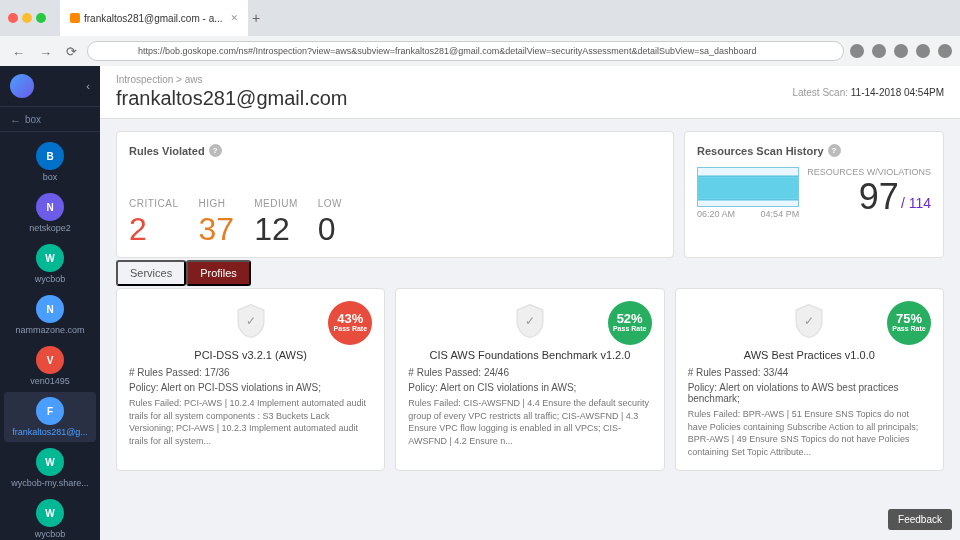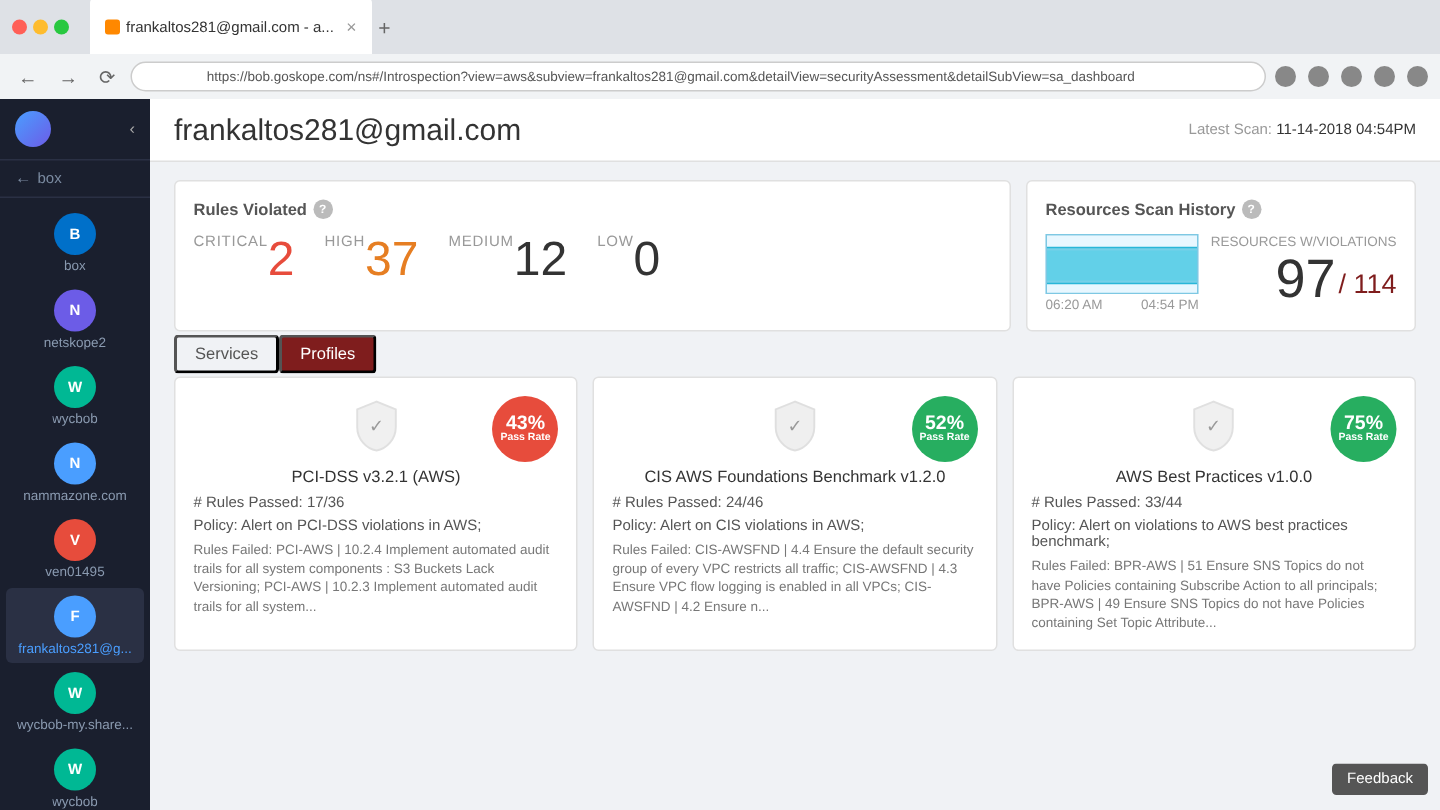--- a/index.html
+++ b/index.html
@@ -61,21 +61,21 @@
     .card-violations { flex: 1; }
     .card-resources { flex: 0 0 260px; }
 
     .card-header { display: flex; align-items: center; justify-content: space-between; margin-bottom: 10px; }
     .card-title { font-size: 11px; font-weight: 600; color: #555; display: flex; align-items: center; gap: 4px; }
     .info-icon { width: 13px; height: 13px; border-radius: 50%; background: #bbb; color: #fff; font-size: 8px; display: flex; align-items: center; justify-content: center; cursor: pointer; }
 
     .view-btn { background: #fff; border: 1px solid #4a9eff; color: #4a9eff; font-size: 9px; padding: 3px 8px; border-radius: 3px; cursor: pointer; }
 
     .violations-grid { display: flex; gap: 20px; }
-    .violation-item { display: flex; flex-direction: row; }
+    .violation-item { display: flex; flex-direction: column; margin-top: 31px; }
     .violation-level { font-size: 10px; color: #999; text-transform: uppercase; letter-spacing: 0.5px; margin-bottom: 4px; }
     .violation-count { font-size: 32px; font-weight: 300; color: #333; line-height: 1; }
     .violation-count.critical { color: #e74c3c; }
     .violation-count.high { color: #e67e22; }
     .chart-bar-area { width: 100%; height: 40px; background: #e8f7ff; border: 1px solid #7ec8e3; position: relative; overflow: hidden; }
     .chart-labels { display: flex; justify-content: space-between; font-size: 9px; color: #999; margin-top: 2px; }
 
     
     .tabs-row { display: flex; gap: 0; align-items: center; }
     .tab-btn { padding: 5px 12px; font-size: 11px; cursor: pointer; border-radius: 3px; }
@@ -180,20 +180,21 @@
           <div class="sidebar-avatar" style="background: rgb(0, 184, 148);">W</div>
           <div class="sidebar-label">wycbob</div>
         </div>
       </div>
 
   </div>
 
   <div class="main">
     <div class="main-header">
       <div>
+        <div class="breadcrumb">Introspection &gt; aws</div>
         <div class="page-title">frankaltos281@gmail.com</div>
       </div>
       <div class="latest-scan">
         <span class="latest-scan-label">Latest Scan:</span>
         <span class="latest-scan-time">11-14-2018 04:54PM</span>
       </div>
     </div>
 
     <div class="content-area">
 
@@ -246,21 +247,21 @@
               </div>
               <div class="chart-labels">
                 <span>06:20 AM</span>
                 <span>04:54 PM</span>
               </div>
             </div>
             <div style="text-align:right;min-width:70px;">
               <div style="font-size:9px;color:#999;margin-bottom:2px;">RESOURCES W/VIOLATIONS</div>
               <div style="display:flex;align-items:flex-end;justify-content:flex-end;gap:2px;">
                 <span style="font-size:36px;font-weight:300;color:#333;line-height:1;">97</span>
-                <span style="font-size:18px;color:#7f1d1d;margin-bottom:4px;">/ 114</span>
+                <span style="font-size:14px;color:#6d28d9;margin-bottom:4px;">/ 114</span>
               </div>
             </div>
           </div>
         </div>
 
       </div>
 
       <div class="tabs-row" id="tabs-container">
       <button class="tab-btn inactive">Services</button>
           <button class="tab-btn active">Profiles</button>

